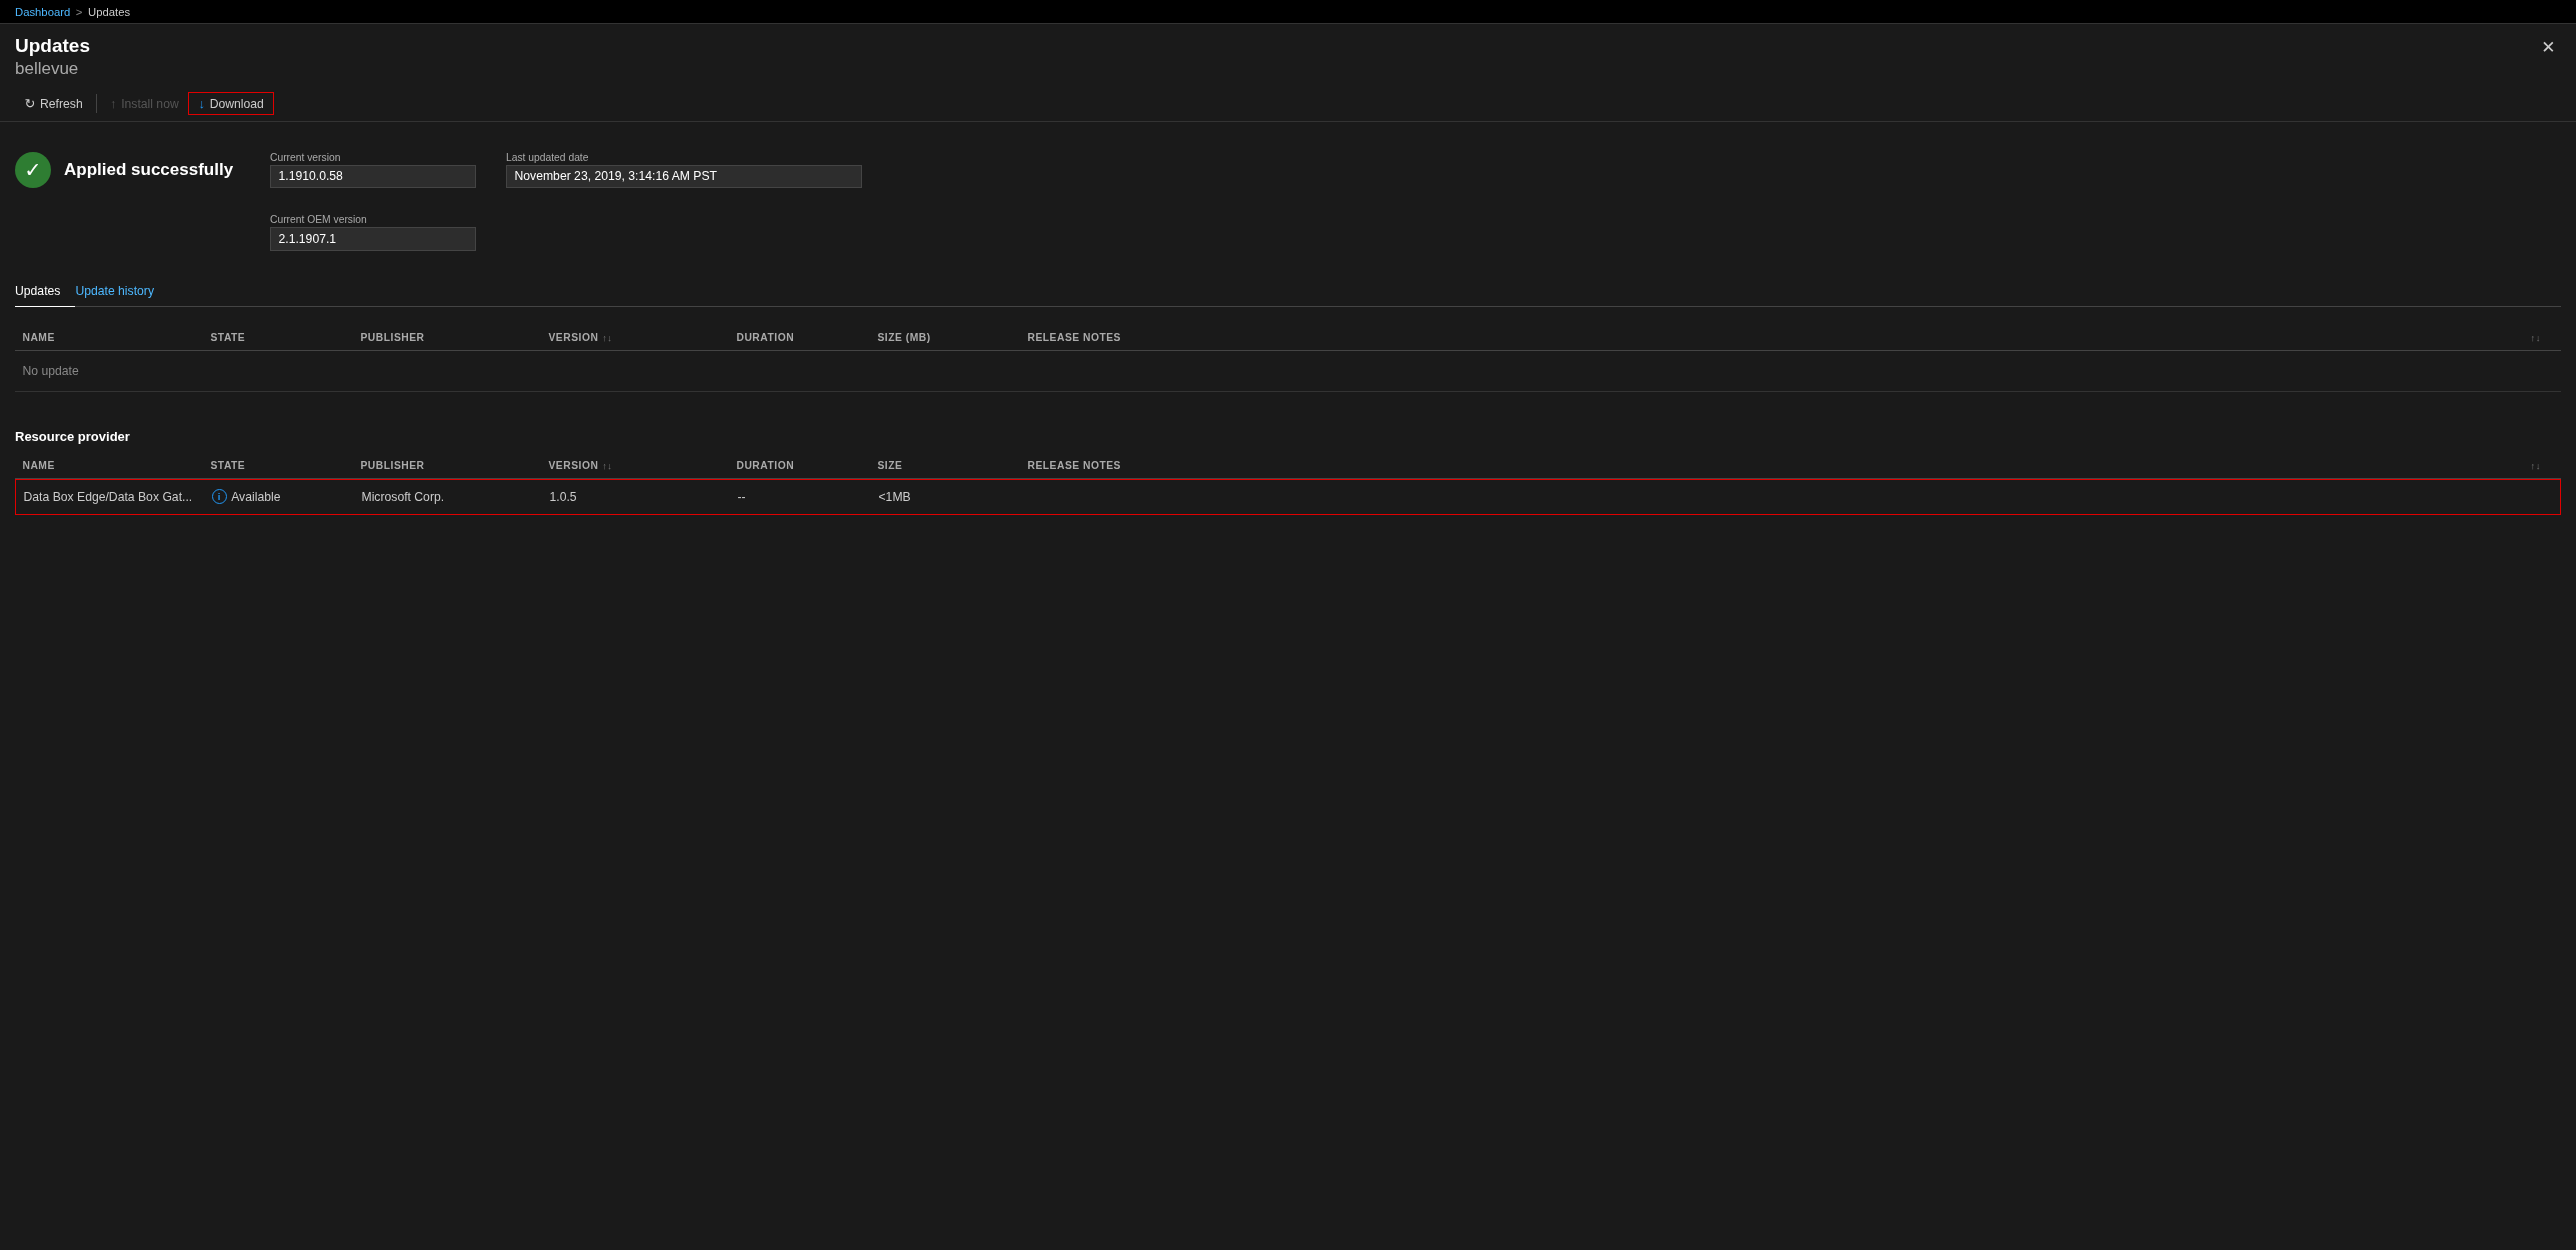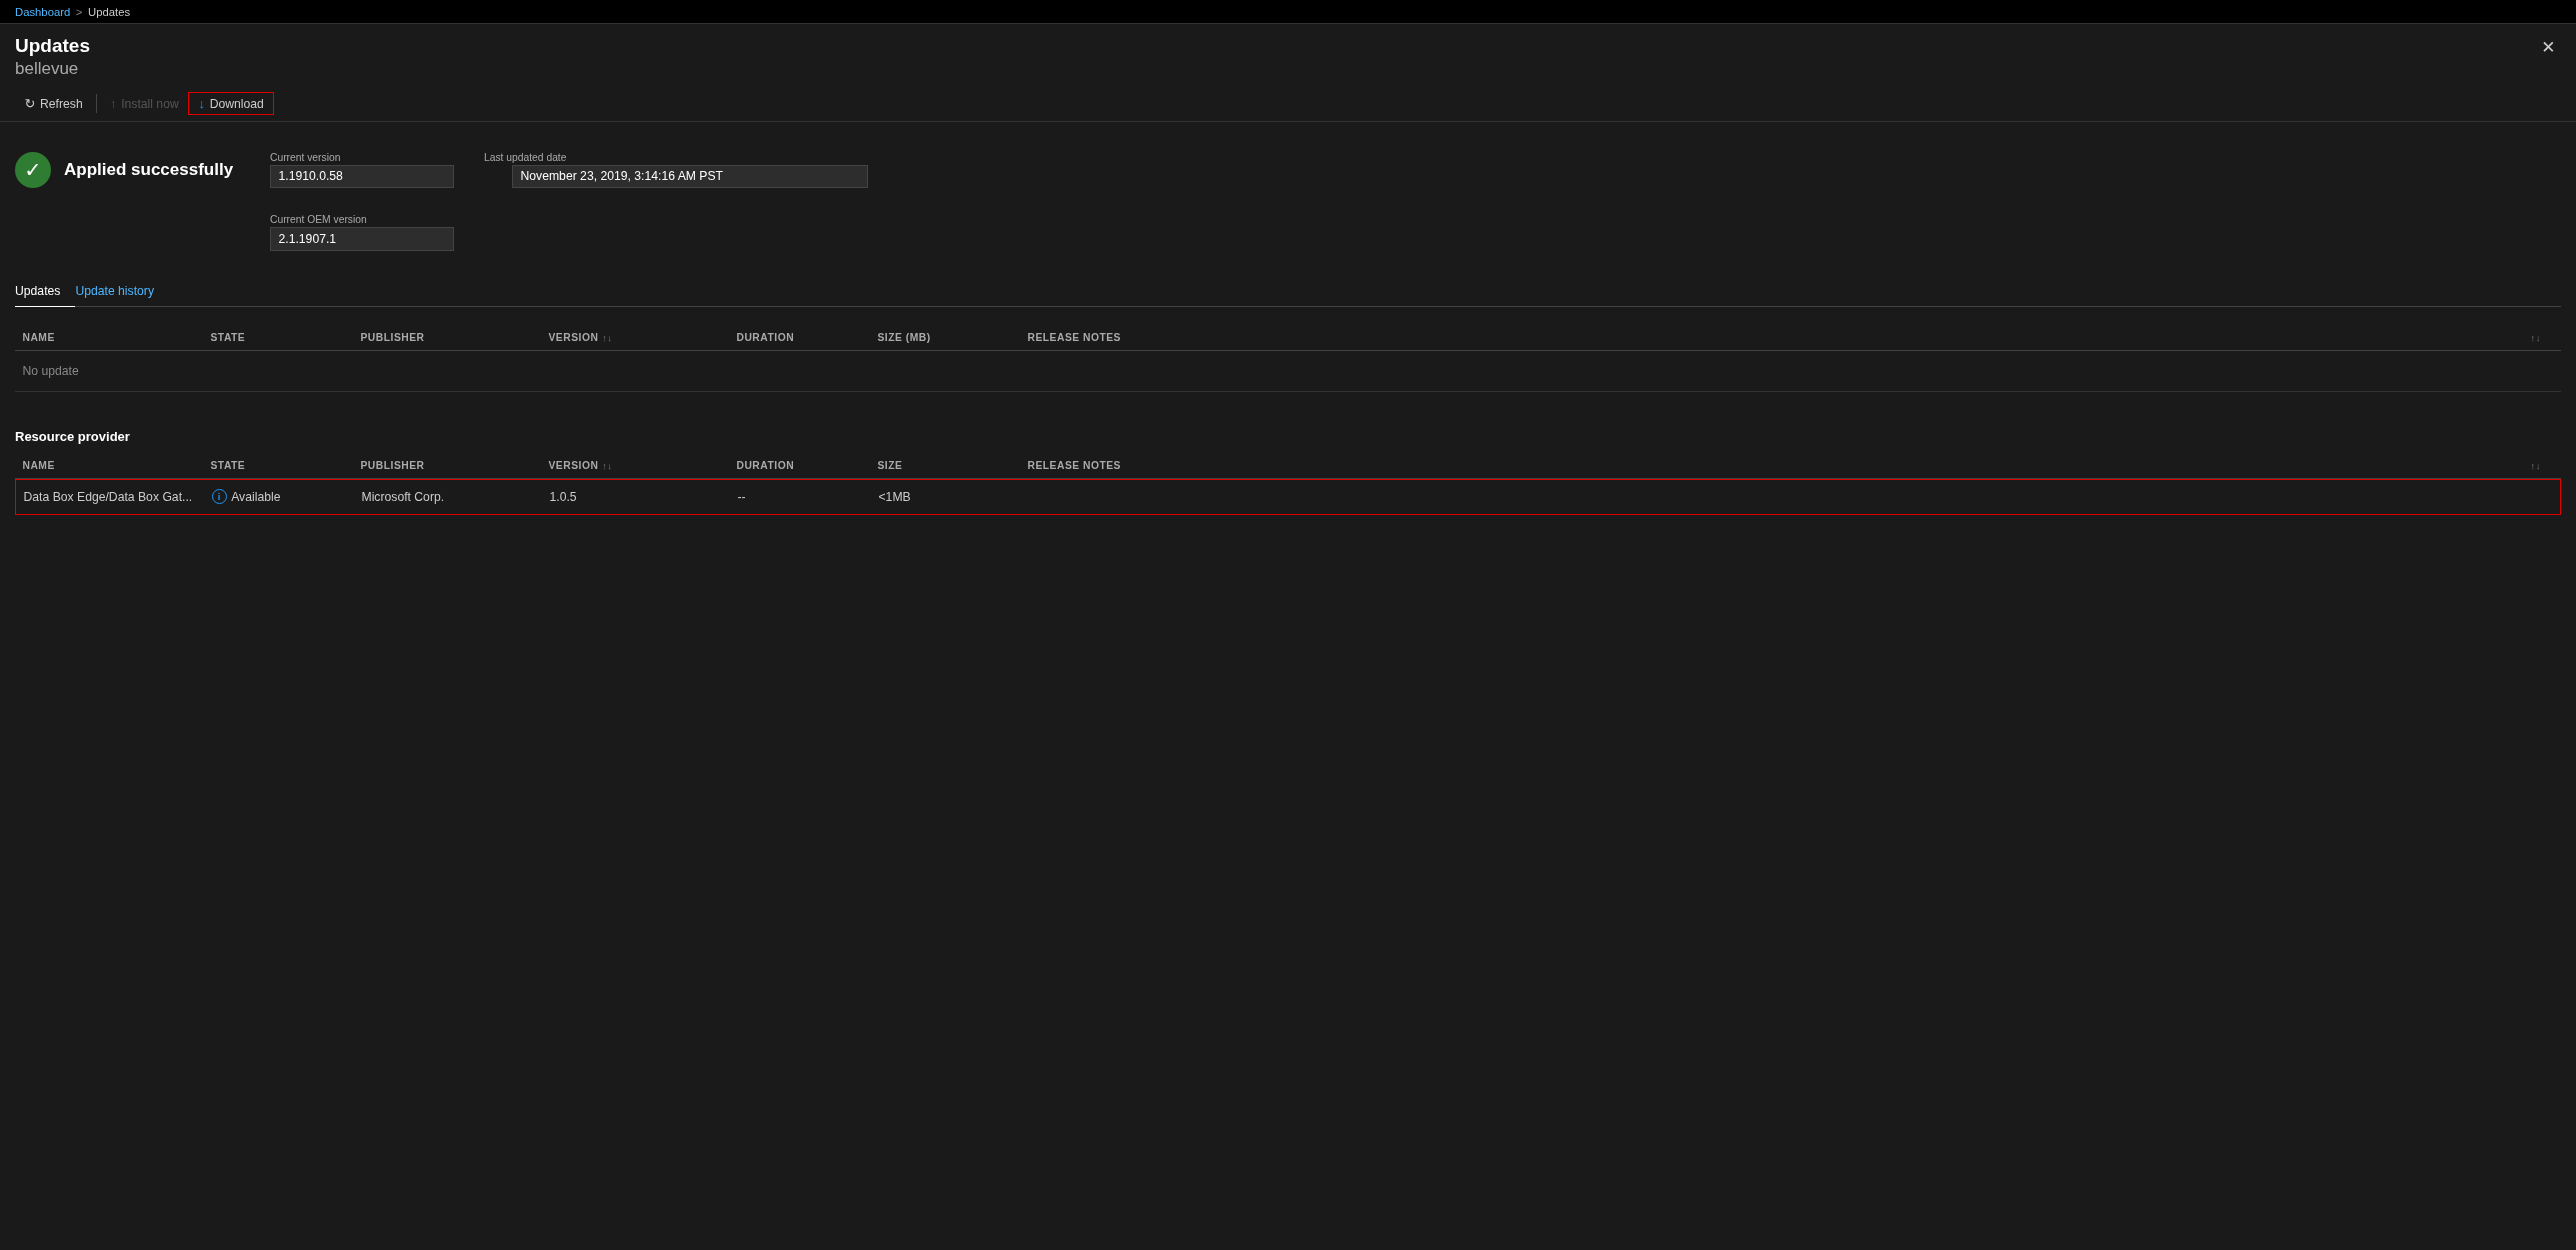--- a/index.html
+++ b/index.html
@@ -137,25 +137,24 @@
     .field-label {
       font-size: 10.3px;
       color: #aaa;
     }
     .field-value {
       background: #2d2d2d;
       border: 0.9px solid #444;
       color: #fff;
       padding: 3.8px 7.5px;
       font-size: 12.2px;
-      width: 184px;
+      width: 206px;
     }
     .field-value-wide {
       width: 356px;
-      margin-left: 28px;
     }
     .tabs {
       display: flex;
       gap: 0;
       margin-top: 11.3px;
       border-bottom: 0.9px solid #444;
     }
     .tab {
       padding: 7.5px 15px 7.5px 0;
       font-size: 12.2px;

